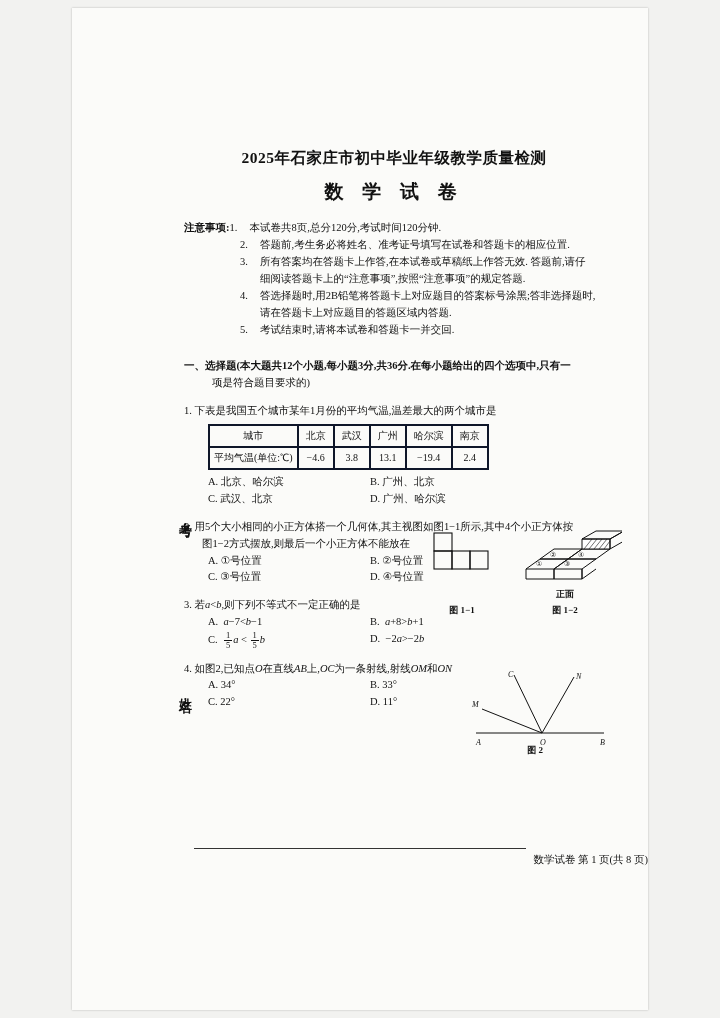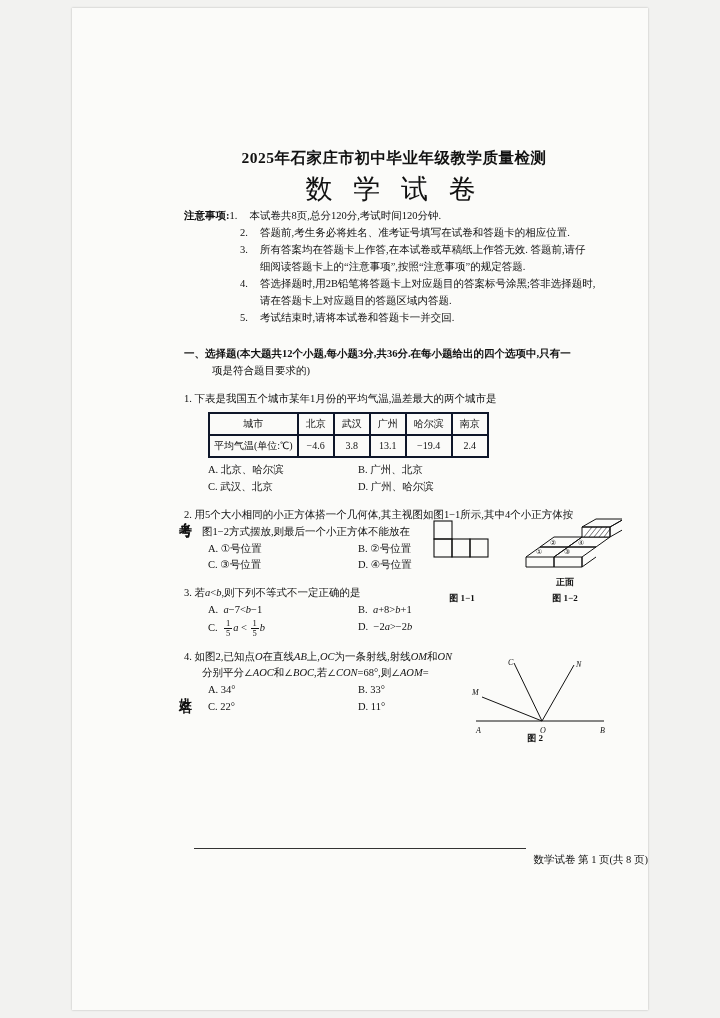--- a/index.html
+++ b/index.html
@@ -49,28 +49,29 @@
   .side-kh { left: 104px; top: 505px; }
   .side-xm { left: 104px; top: 680px; }
 
   
   .title-main {
     text-align: center;
     font-size: 15.5px;
     font-weight: bold;
     letter-spacing: 0.5px;
     color: #111;
-    margin-bottom: 2px;
+    margin-bottom: 10px;
   }
   .title-sub {
     text-align: center;
-    font-size: 27px;
-    font-weight: normal;
+    font-size: 19px;
+    font-weight: bold;
     letter-spacing: 7px;
     color: #111;
+    margin-bottom: 14px;
   }
 
   
   .notice {
     font-size: 10.5px;
     line-height: 1.62;
     color: #111;
   }
   .notice-row {
     display: flex;
@@ -134,20 +135,21 @@
     white-space: nowrap;
   }
   table.temp td.label {
     padding: 2px 4px;
   }
 
   
   .opts {
     display: flex;
     padding-left: 24px;
+    gap: 12px;
   }
   .opt {
     width: 132px;
     font-size: 10.5px;
     color: #111;
   }
   .opt-wide { width: 150px; }
 
   .frac {
     display: inline-block;
@@ -357,21 +359,20 @@
           <div class="opt opt-wide">C.&nbsp; <span class="frac"><span class="num">1</span><span class="den">5</span></span><em class="it">a</em> &lt; <span class="frac"><span class="num">1</span><span class="den">5</span></span><em class="it">b</em></div>
           <div class="opt">D.&nbsp; −2<em class="it">a</em>&gt;−2<em class="it">b</em></div>
         </div>
       </div>
 
       <div class="q">
         <div class="q-line">
           <span>4.</span>
           <span>如图2,已知点<em class="it">O</em>在直线<em class="it">AB</em>上,<em class="it">OC</em>为一条射线,射线<em class="it">OM</em>和<em class="it">ON</em></span>
         </div>
-        <div class="q-line q-indent">分别平分∠<em class="it">AOC</em>和∠<em class="it">BOC</em>,若∠<em class="it">CON</em>=68°,则∠<em class="it">AOM</em>=</div>
 
         <div class="opts">
           <div class="opt opt-wide">A.  34°</div>
           <div class="opt">B.  33°</div>
         </div>
         <div class="opts">
           <div class="opt opt-wide">C.  22°</div>
           <div class="opt">D.  11°</div>
         </div>
 

